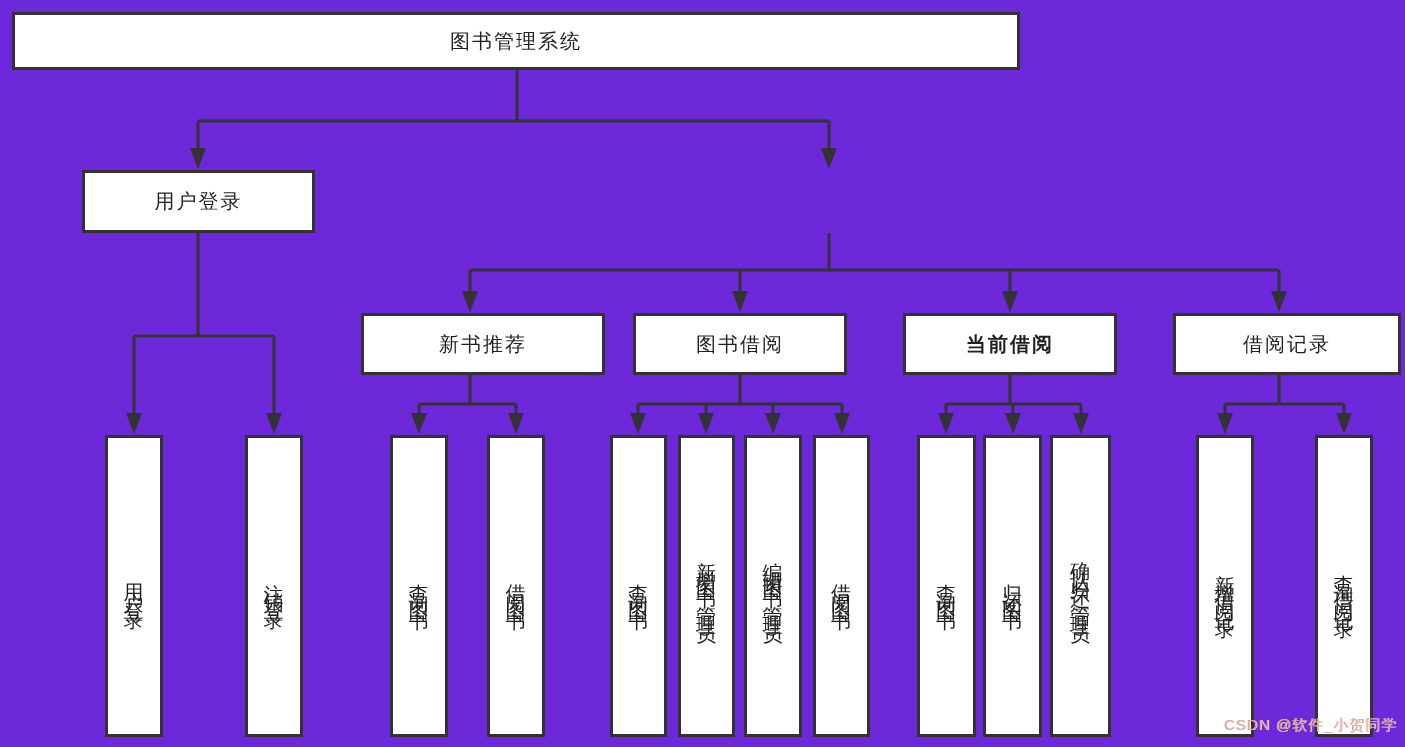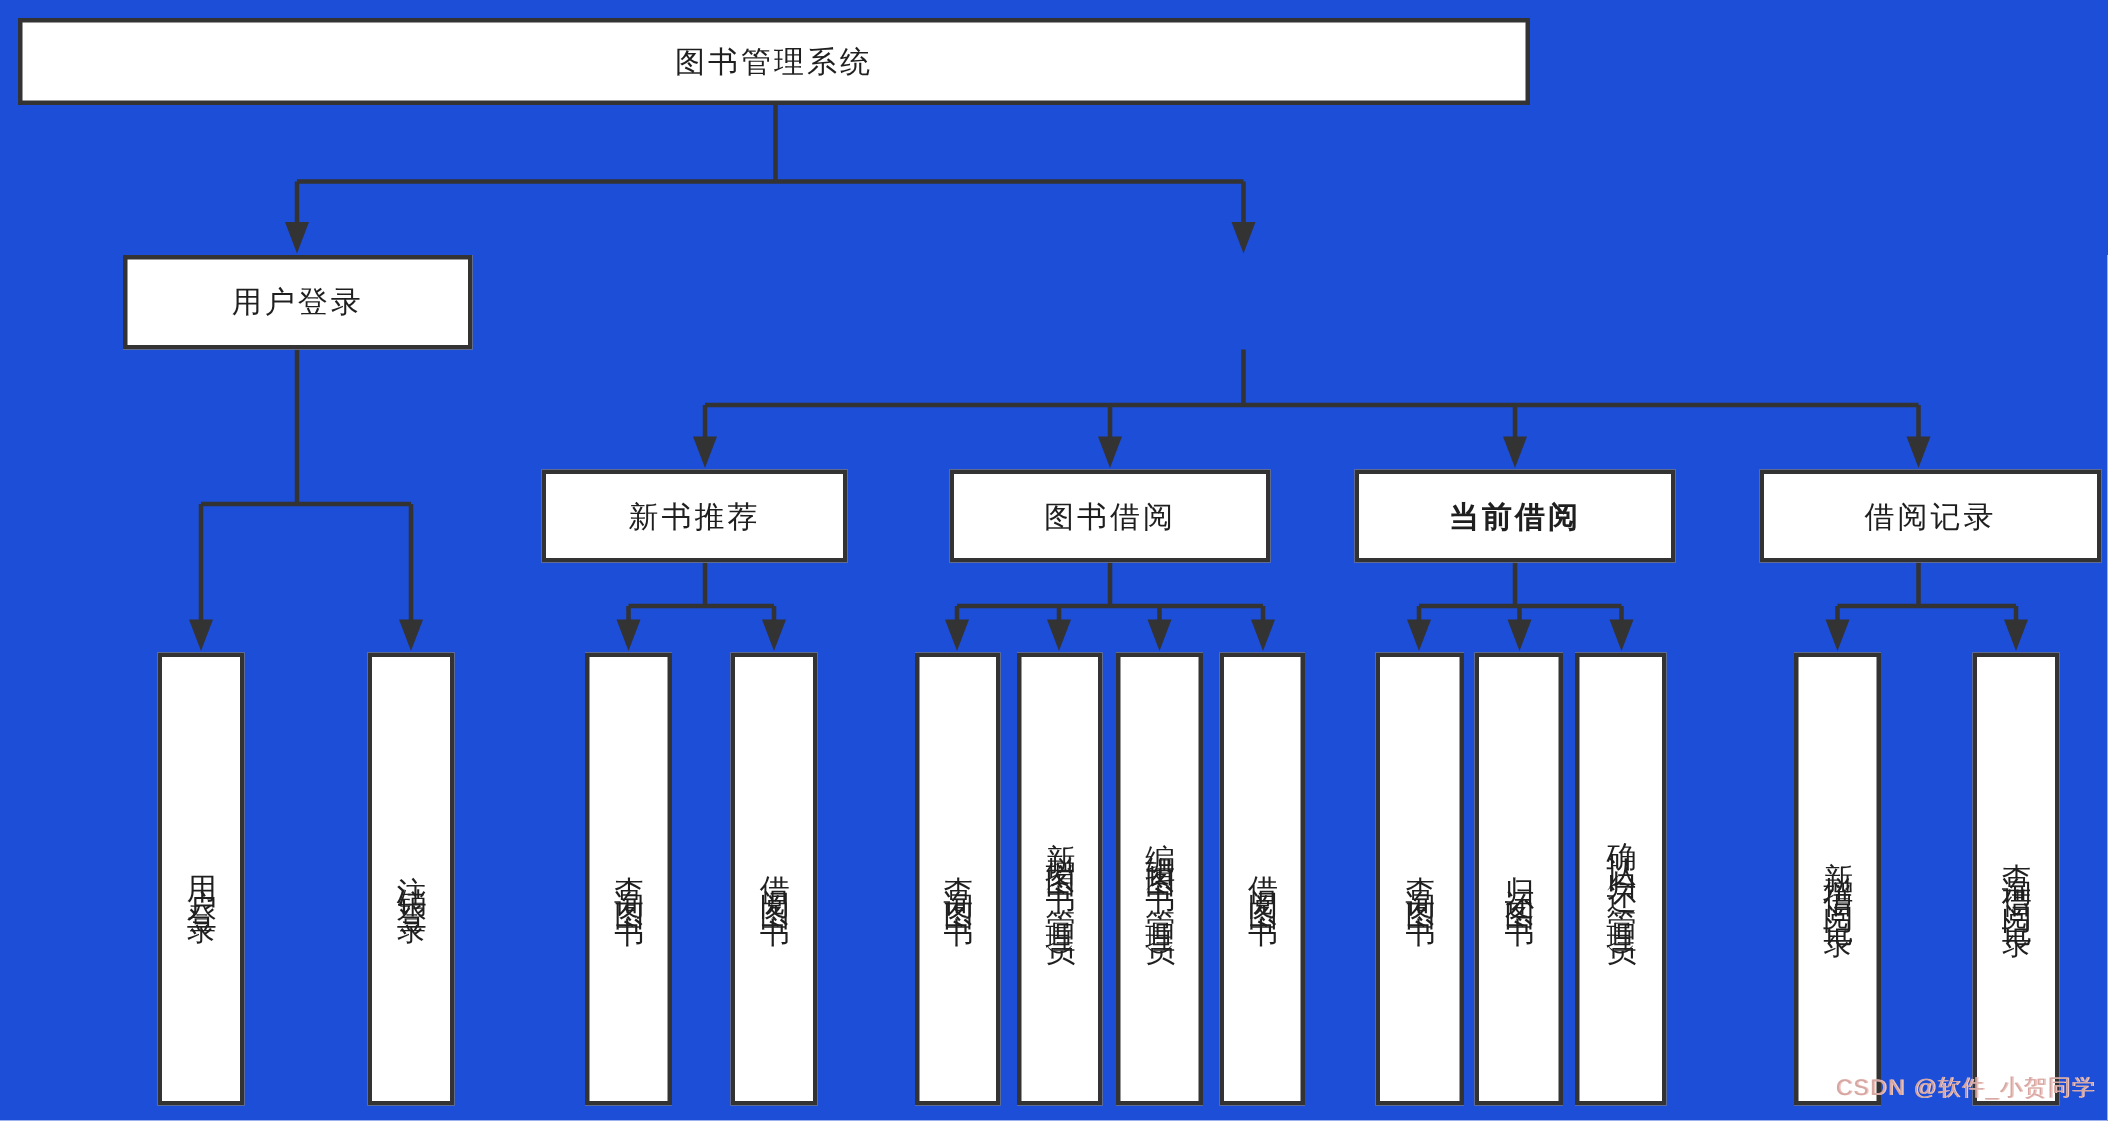--- a/index.html
+++ b/index.html
@@ -1,20 +1,20 @@
 <!DOCTYPE html>
 <html><head>
 <meta charset="utf-8">
 <style>
   html, body { margin: 0; padding: 0; background: #ffffff; }
   #canvas {
     position: relative;
     width: 1405px;
     height: 747px;
-    background: #1d4ed8;
+    background: #6d28d9;
     overflow: hidden;
     font-family: "Liberation Sans", sans-serif;
   }
   #connectors {
     position: absolute;
     left: 0; top: 0;
     width: 1405px; height: 747px;
   }
   .node {
     position: absolute;
@@ -101,21 +101,21 @@
       <polygon points="1073,413 1089,413 1081,434"></polygon>
       <polygon points="1217,413 1233,413 1225,434"></polygon>
       <polygon points="1336,413 1352,413 1344,434"></polygon>
     </g>
   </svg>
 
   <div class="node" style="left:12px; top:12px; width:1008px; height:58px;">图书管理系统</div>
 
   <div class="node" style="left:82px; top:170px; width:233px; height:63px;">用户登录</div>
 
-  <div class="node" style="left:361px; top:313px; width:204px; height:62px;">新书推荐</div>
+  <div class="node" style="left:361px; top:313px; width:244px; height:62px;">新书推荐</div>
   <div class="node" style="left:633px; top:313px; width:214px; height:62px;">图书借阅</div>
   <div class="node" style="left:903px; top:313px; width:214px; height:62px;font-weight:bold;">当前借阅</div>
   <div class="node" style="left:1173px; top:313px; width:228px; height:62px;">借阅记录</div>
 
   <div class="leaf" style="left:105px; width:58px;">
     <span>用户登录</span>
   </div>
   <div class="leaf" style="left:245px; width:58px;">
     <span>注销登录</span>
   </div>

